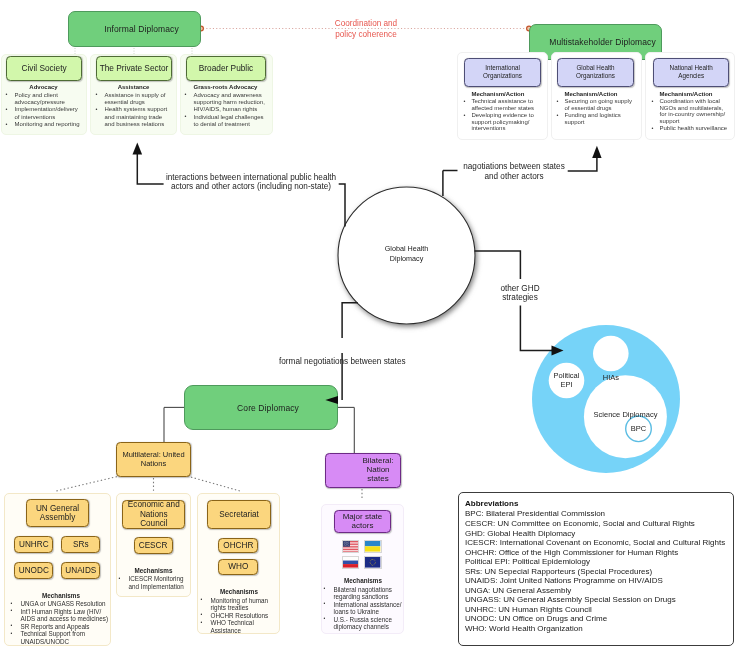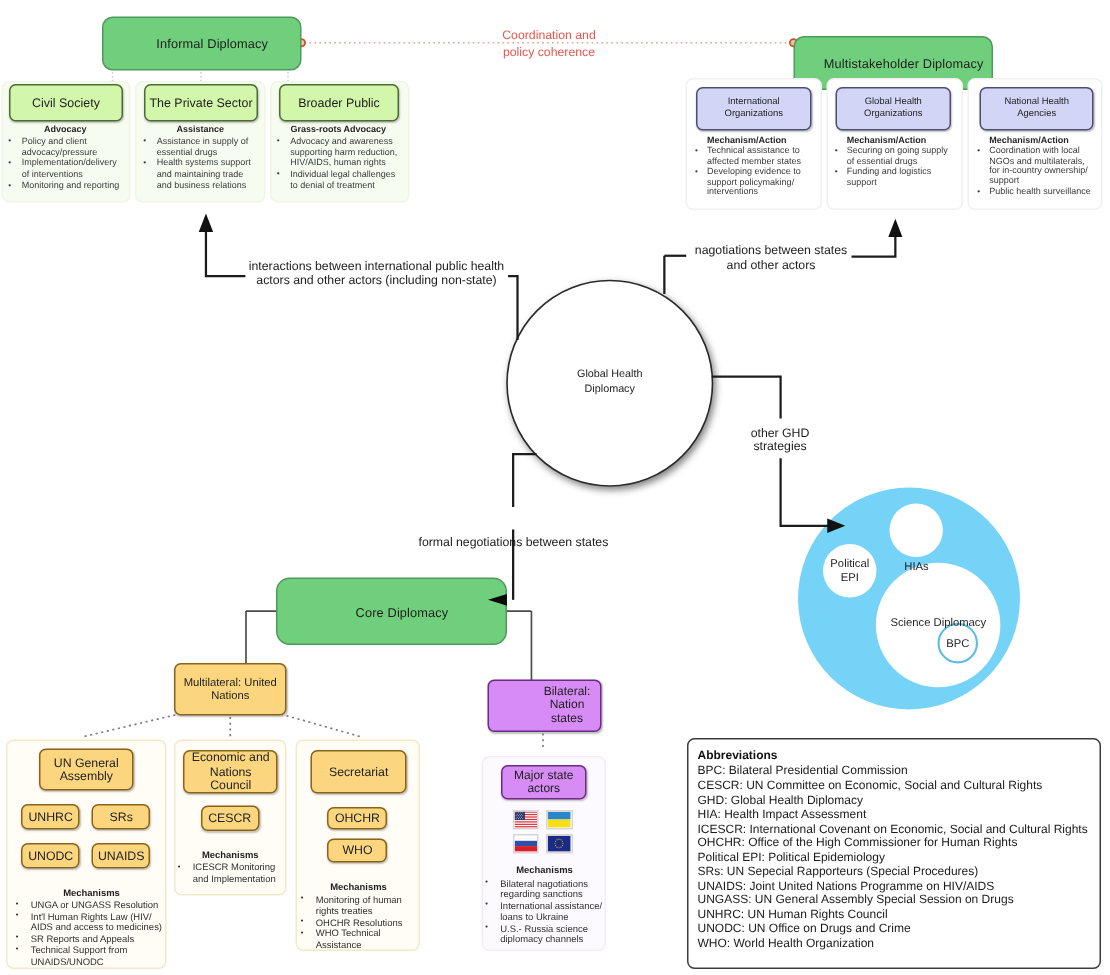--- a/index.html
+++ b/index.html
@@ -324,26 +324,26 @@
     <div class="abs" style="left:546px;top:371px;width:41px;text-align:center;font-size:7.5px;color:#1e1e1e;line-height:1.22;">Political<br>EPI</div>
     <div class="abs" style="left:584px;top:410px;width:83px;text-align:center;font-size:7.5px;color:#1e1e1e;line-height:1.22;">Science Diplomacy</div>
     <div class="abs" style="left:618px;top:424px;width:41px;text-align:center;font-size:7.5px;color:#1e1e1e;line-height:1.22;">BPC</div>
     <div class="abs coordlabel" style="left:311px;top:18px;width:110px;">Coordination and<br>policy coherence</div>
     <div class="abs abbrbox" style="left:458px;top:492px;width:276px;height:154px;"></div>
     <div class="abs abbrbox-content" style="left:465px;top:498px;width:268px;">
       <div class="t">Abbreviations</div>
       <div class="l">BPC: Bilateral Presidential Commission</div>
       <div class="l">CESCR: UN Committee on Economic, Social and Cultural Rights</div>
       <div class="l">GHD: Global Health Diplomacy</div>
-      <div class="l">HIA: Health Impact Assessment</div>
       <div class="l">ICESCR: International Covenant on Economic, Social and Cultural Rights</div>
       <div class="l">OHCHR: Office of the High Commissioner for Human Rights</div>
       <div class="l">Political EPI: Political Epidemiology</div>
       <div class="l">SRs: UN Sepecial Rapporteurs (Special Procedures)</div>
       <div class="l">UNAIDS: Joint United Nations Programme on HIV/AIDS</div>
+      <div class="l">UNGA: UN General Assembly</div>
       <div class="l">UNGASS: UN General Assembly Special Session on Drugs</div>
       <div class="l">UNHRC: UN Human Rights Council</div>
       <div class="l">UNODC: UN Office on Drugs and Crime</div>
       <div class="l">WHO: World Health Organization</div>
     </div>
     <svg class="layer" viewBox="0 0 740 650" width="740" height="650">
       <polygon points="325.3,399.9 338.0,396.0 338.0,403.9" fill="#0b0b0b"></polygon>
     </svg>
     <div class="abs edgelabel" style="left:161px;top:172.5px;width:180px;text-align:center;">interactions between international public health<br>actors and other actors (including non-state)</div>
     <div class="abs edgelabel" style="left:459px;top:162.2px;width:110px;text-align:center;">nagotiations between states<br>and other actors</div>

